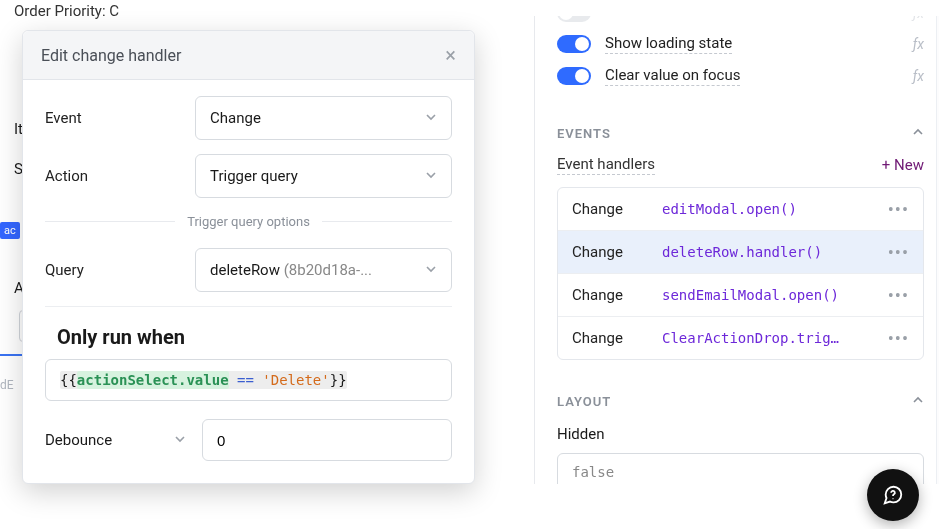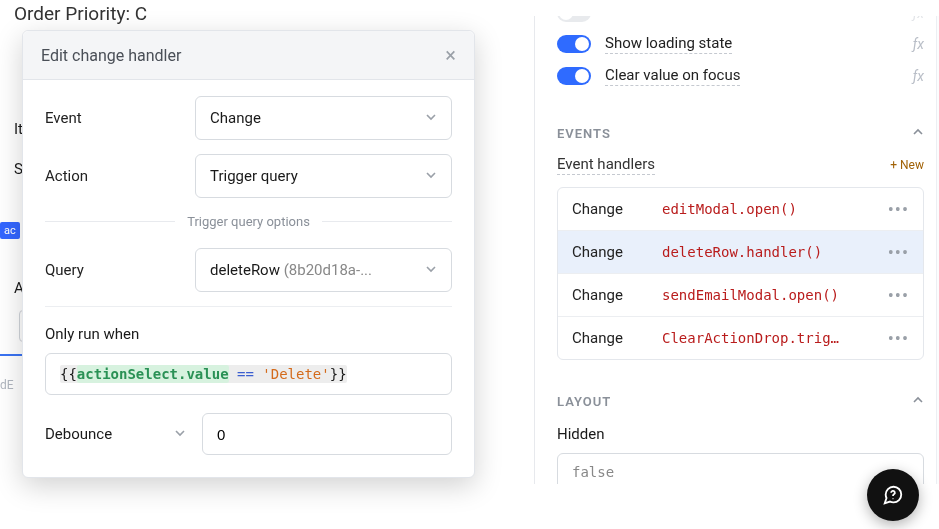--- a/index.html
+++ b/index.html
@@ -1,20 +1,20 @@
 <!DOCTYPE html>
 <html><head>
 <meta charset="utf-8">
 <style>
   * { box-sizing: border-box; }
   html, body { margin: 0; padding: 0; font-family: -apple-system, BlinkMacSystemFont, "Segoe UI", Roboto, Helvetica, Arial, sans-serif; font-size: 15px; color: #1a1a1a; background: #fff; }
   .canvas { position: relative; width: 939px; height: 529px; overflow: hidden; }
 
   
-  .bg-left { position: absolute; left: 14px; top: 2px; color: #333; font-size: 19px; }
+  .bg-left { position: absolute; left: 14px; top: 2px; color: #333; font-size: 15px; }
   .bg-left-label1 { position: absolute; left: 14px; top: 120px; font-size: 15px; }
   .bg-left-label2 { position: absolute; left: 14px; top: 160px; font-size: 15px; }
   .bg-blue-chip { position: absolute; left: 0; top: 222px; background: #3366ff; color: #fff; font-size: 11px; padding: 2px 4px; border-radius: 2px; }
   .bg-left-label3 { position: absolute; left: 14px; top: 279px; font-size: 15px; }
   .bg-input-box { position: absolute; left: 19px; top: 310px; width: 8px; height: 32px; border: 1px solid #d0d4da; border-radius: 4px; }
   .bg-hr { position: absolute; left: 0; top: 354px; width: 30px; height: 0; border-top: 2px solid #3a73f2; }
   .bg-faded { position: absolute; left: 0; top: 378px; font-size: 12px; color: #b0b6bf; }
 
   
   .modal { position: absolute; left: 22px; top: 30px; width: 453px; background: #fff; border: 1px solid #e2e5ea; border-radius: 6px; box-shadow: 0 8px 28px rgba(0,0,0,0.18); }
@@ -36,21 +36,21 @@
   .section-divider { position: relative; text-align: center; margin: 14px 0 18px; }
   .section-divider::before { content: ""; position: absolute; left: 0; right: 0; top: 50%; height: 1px; background: #e8eaee; }
   .section-divider span { position: relative; background: #fff; padding: 0 12px; color: #8a9099; font-size: 13px; }
 
   .code-input { width: 100%; border: 1px solid #d7dbe0; border-radius: 6px; padding: 12px 14px; font-family: ui-monospace, SFMono-Regular, Menlo, Consolas, monospace; font-size: 14px; }
   .code-input .hl-green { background: #d7f2df; color: #2a9155; border-radius: 2px; padding: 1px 0; font-weight: bold; }
   .code-input .hl-orange { color: #d46a1a; }
   .code-input .hl-gray-bg { background: #ededed; padding: 1px 0; border-radius: 2px; }
   .code-input .hl-eq { color: #3a5ed0; }
 
-  .only-run-label { margin: 6px 0 10px; font-size: 15px; }
+  .only-run-label { margin: 6px 12px 10px; font-size: 20px; font-weight: bold; }
   .hr-sep { border: none; border-top: 1px solid #eceef1; margin: 8px 0 18px; }
 
   .debounce-row { display: flex; align-items: center; gap: 10px; }
   .debounce-row .lbl-with-chev { flex: 0 0 147px; display: flex; align-items: center; justify-content: space-between; font-size: 15px; padding-right: 6px; }
   .input-box { height: 42px; border: 1px solid #d7dbe0; border-radius: 6px; padding: 0 14px; font-size: 15px; outline: none; width: 100%; }
 
   
   .inspector { position: absolute; left: 498px; top: 16px; width: 412px; height: 468px; border-left: 1px solid #e7e9ed; margin-left: 36px; }
   .inspector-inner { position: relative; height: 100%; overflow: hidden; }
 
@@ -60,28 +60,28 @@
   .toggle-row .switch.gray { background: #c7ccd4; }
   .toggle-row .switch.gray::after { left: 2px; right: auto; }
   .toggle-row .tlabel { flex: 1; font-size: 15px; color: #222; border-bottom: 1px dashed #c5c9d0; padding-bottom: 1px; align-self: center; width: fit-content; flex: 0 0 auto; }
   .toggle-row .fx { margin-left: auto; color: #b9bec7; font-style: italic; font-size: 14px; }
 
   .section-head { display: flex; align-items: center; justify-content: space-between; padding: 14px 22px 10px; letter-spacing: 1px; font-size: 13px; color: #8a9099; font-weight: 600; cursor: pointer; }
   .section-head .chevu { color: #8a9099; }
 
   .subhead { display: flex; align-items: center; justify-content: space-between; padding: 4px 22px 12px; }
   .subhead .shlabel { font-size: 15px; color: #333; border-bottom: 1px dashed #c5c9d0; padding-bottom: 1px; }
-  .subhead .newlink { color: #a16207; font-size: 12px; cursor: pointer; }
+  .subhead .newlink { color: #701a75; font-size: 15px; cursor: pointer; }
 
   .handlers { border: 1px solid #e4e7ec; border-radius: 6px; margin: 0 22px 20px; overflow: hidden; }
   .handler-row { display: flex; align-items: center; padding: 12px 14px; border-top: 1px solid #eceef1; cursor: pointer; }
   .handler-row:first-child { border-top: none; }
   .handler-row.active { background: #e9f0fb; }
   .handler-row .ev { flex: 0 0 90px; font-size: 15px; color: #222; }
-  .handler-row .act { flex: 1; font-family: ui-monospace, SFMono-Regular, Menlo, Consolas, monospace; font-size: 14px; color: #b91c1c; white-space: nowrap; overflow: hidden; text-overflow: ellipsis; }
+  .handler-row .act { flex: 1; font-family: ui-monospace, SFMono-Regular, Menlo, Consolas, monospace; font-size: 14px; color: #6d28d9; white-space: nowrap; overflow: hidden; text-overflow: ellipsis; }
   .handler-row .dots { color: #9aa0a8; font-size: 18px; letter-spacing: 1px; padding-left: 8px; line-height: 0.5; }
 
   .layout-area { padding: 0 22px; }
   .layout-label { font-size: 15px; margin: 6px 0 10px; }
   .hidden-input { width: 100%; border: 1px solid #d7dbe0; border-radius: 6px; padding: 10px 14px; font-family: ui-monospace, SFMono-Regular, Menlo, Consolas, monospace; font-size: 14px; color: #888; }
 
   
   .edge-handle { position: absolute; right: 0; top: 0; width: 10px; height: 100%; background: #fcfcfd; border-left: 1px solid #eceff3; }
 
   

